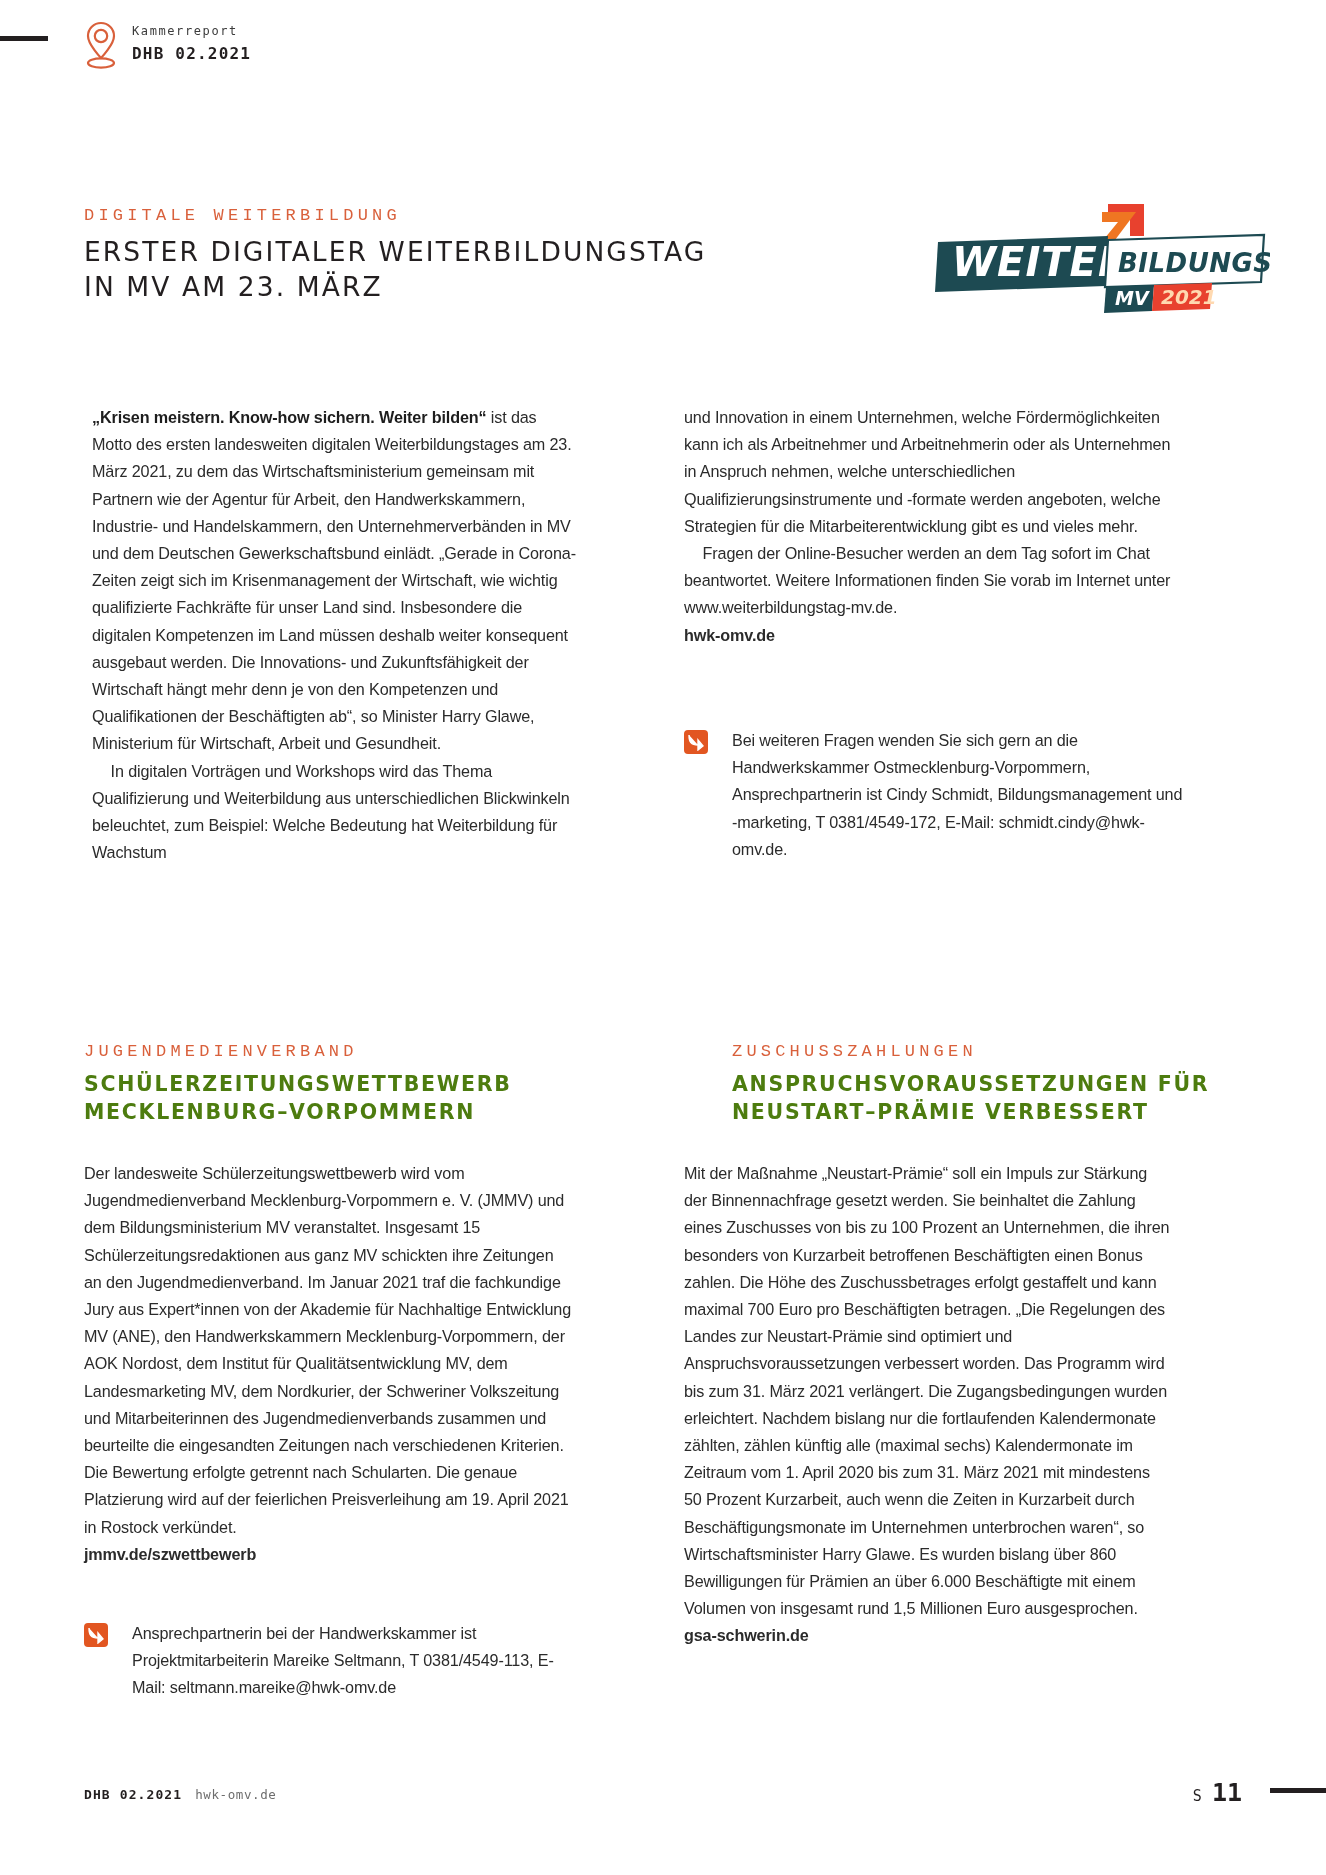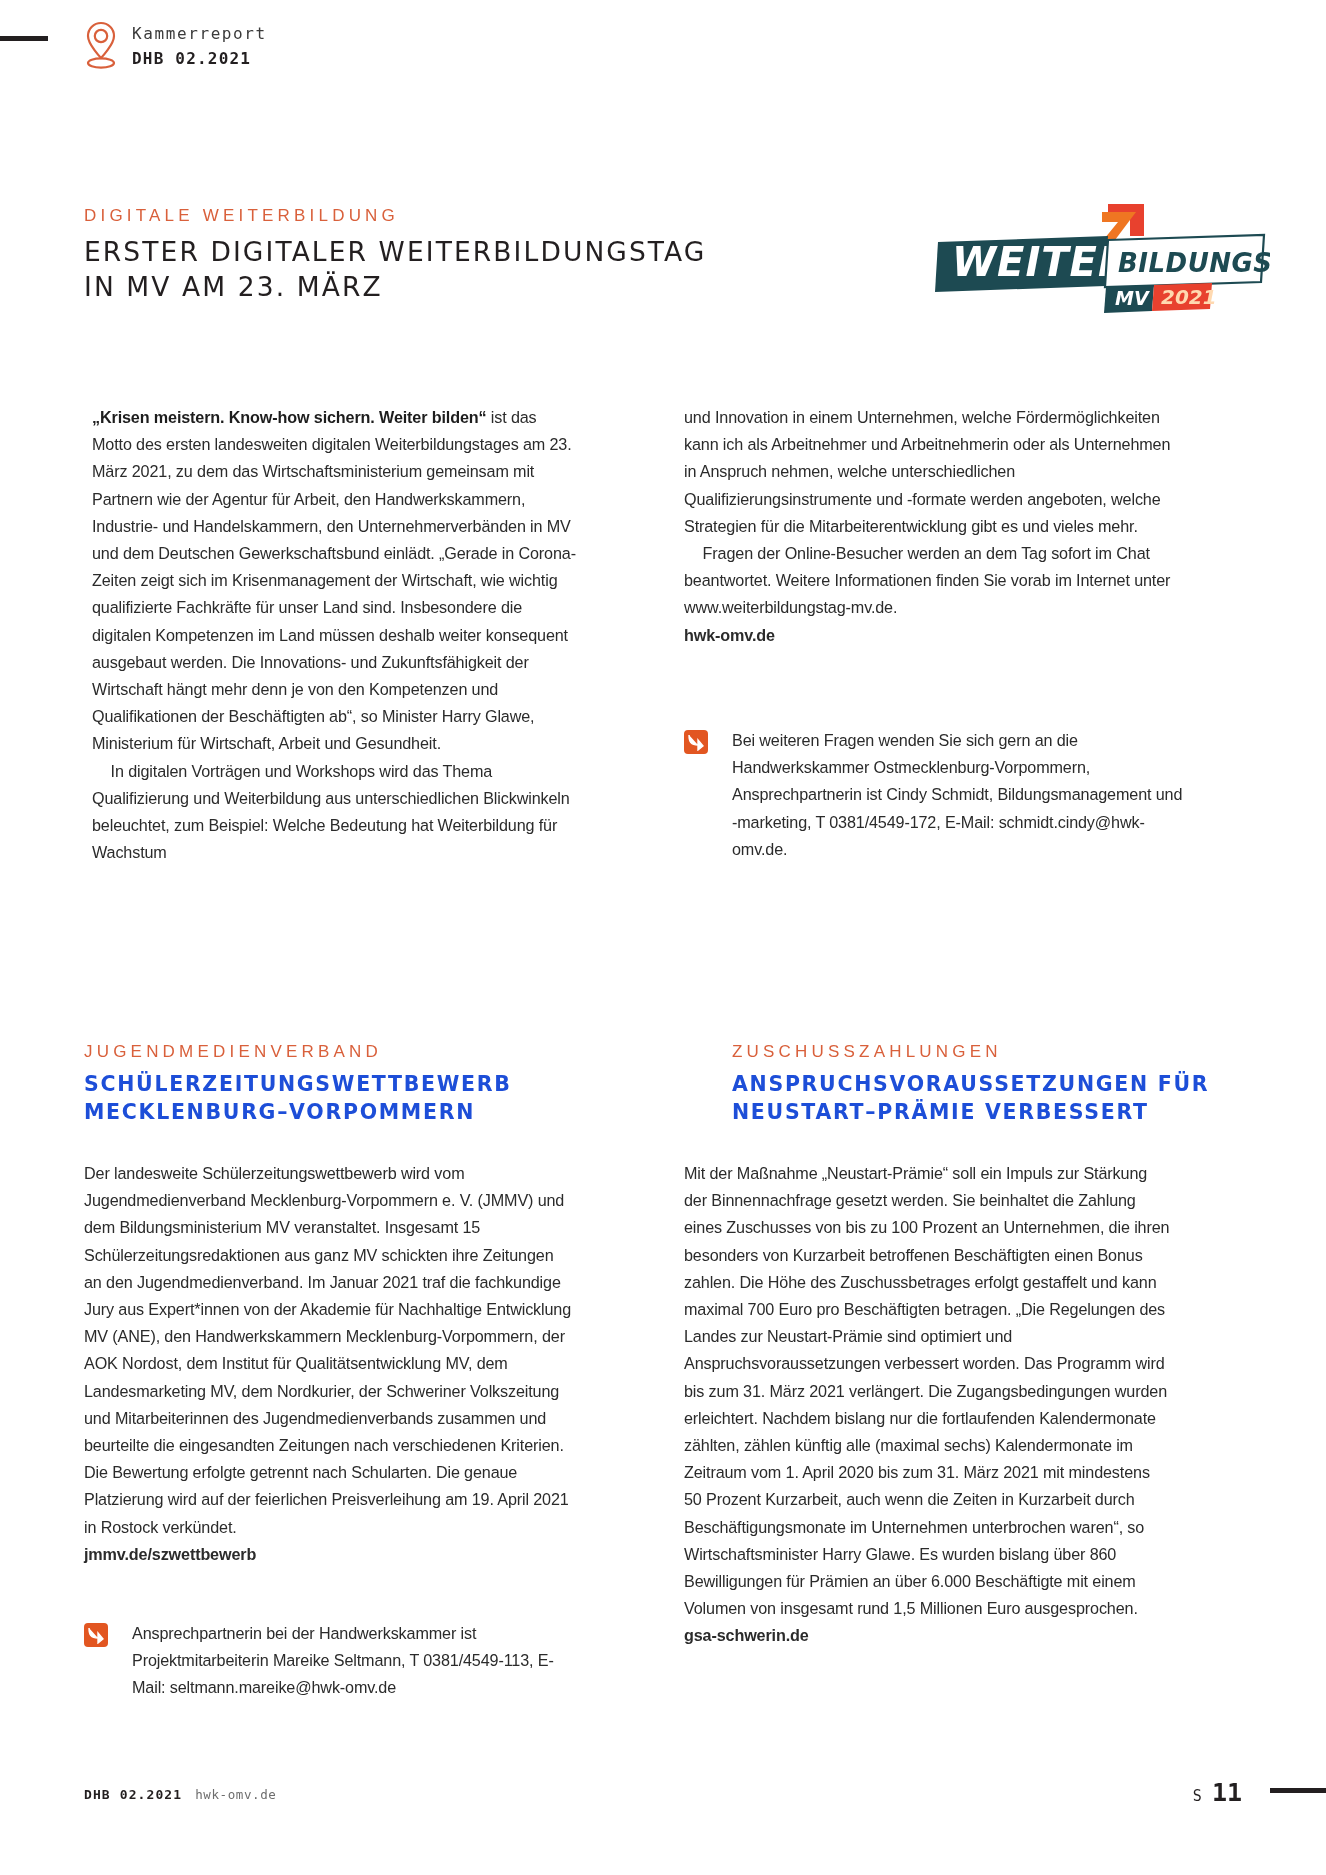--- a/index.html
+++ b/index.html
@@ -37,39 +37,39 @@
     position: absolute;
     left: 84px; top: 18px;
     display: flex;
     align-items: flex-start;
     gap: 14px;
   }
   .pin-icon { width: 34px; height: 52px; display:block; margin-top:2px; }
   .runhead-text { padding-top: 6px; }
   .runhead-kicker {
     font-family: "DejaVu Sans Mono", monospace;
-    font-size: 16px;
+    font-size: 12px;
     letter-spacing: 1.6px;
     color: #3b3b3b;
     line-height: 1.25;
   }
   .runhead-issue {
     font-family: "DejaVu Sans Mono", monospace;
     font-size: 16px;
     font-weight: bold;
     letter-spacing: 1.2px;
     color: #231f20;
     margin-top: 5px;
   }
 
   
   .article { position: absolute; }
 
   .kicker {
-    font-family: Liberation Sans, sans-serif;
+    font-family: Liberation Mono, monospace;
     font-size: 17px;
     font-weight: 400;
     letter-spacing: 4.2px;
     color: #d9603b;
     text-transform: uppercase;
     margin: 0 0 9px 0;
     line-height: 1.2;
   }
   h1.headline {
     font-family: "DejaVu Sans", sans-serif;
@@ -81,21 +81,21 @@
     color: #231f20;
     text-transform: uppercase;
   }
   h2.headline {
     font-family: "DejaVu Sans", sans-serif;
     font-size: 20.5px;
     font-weight: bold;
     letter-spacing: 1.7px;
     line-height: 1.33;
     margin: 0;
-    color: #1d4ed8;
+    color: #4d7c0f;
     text-transform: uppercase;
   }
 
   
   .logo-wrap {
     position: absolute;
     left: 930px; top: 192px;
     width: 340px; height: 122px;
   }
 

